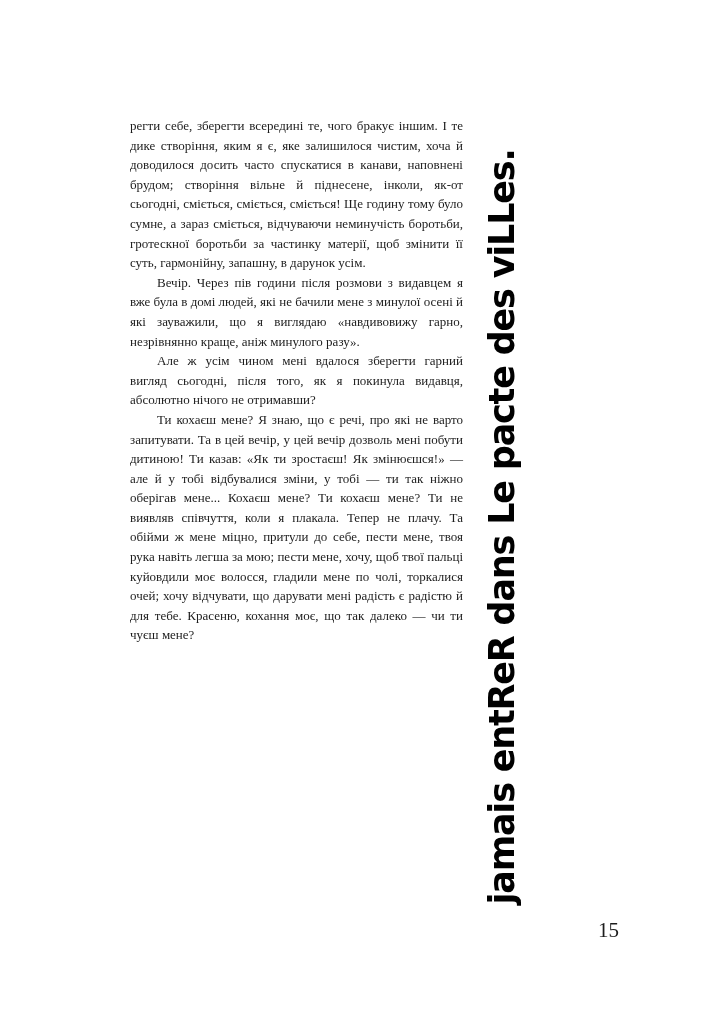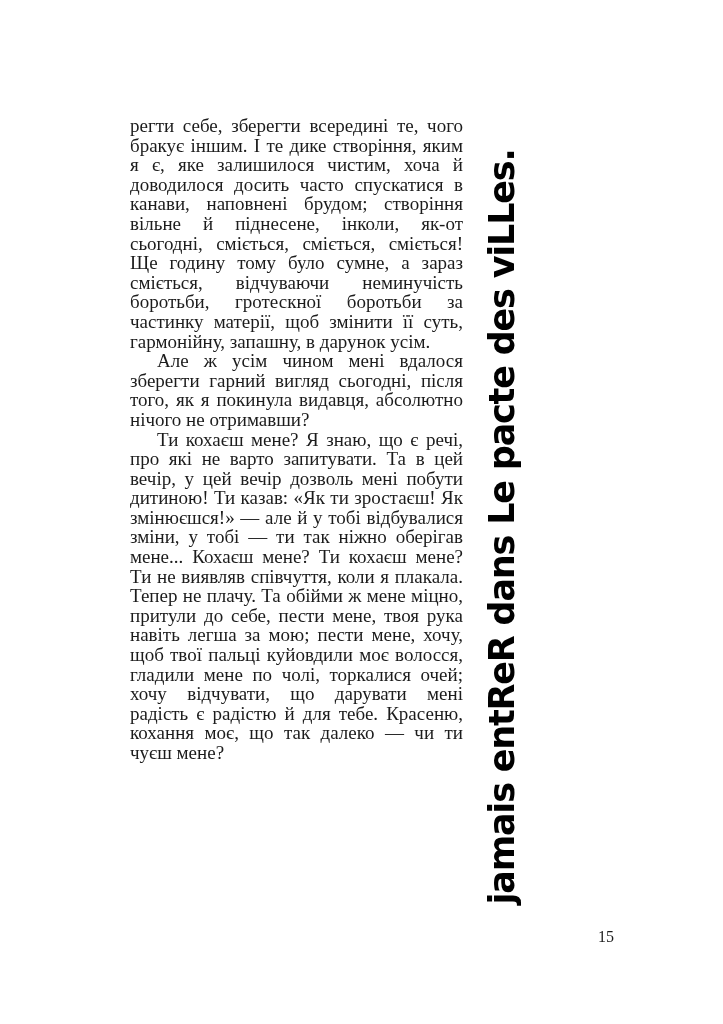--- a/index.html
+++ b/index.html
@@ -16,21 +16,21 @@
     width: 723px;
     height: 1024px;
     background: #ffffff;
   }
   .text-block {
     position: absolute;
     left: 130px;
     top: 116px;
     width: 333px;
     color: #1c1c1c;
-    font-size: 19px;
+    font-size: 13px;
     line-height: 19.6px;
     text-align: justify;
   }
   .para {
     text-indent: 27px;
   }
   .para.no-indent {
     text-indent: 0;
   }
   .vertical-title {
@@ -45,32 +45,32 @@
     font-size: 35px;
     letter-spacing: -1.2px;
     color: #000000;
   }
   .page-number {
     position: absolute;
     left: 598px;
     top: 918px;
     width: 30px;
     text-align: left;
-    font-size: 16px;
+    font-size: 21px;
     color: #1c1c1c;
-    margin-top: 10px;
   }
 </style>
 </head>
 <body>
 
 <div class="book-page">
 
   <main class="text-block">
     <p class="para no-indent">регти себе, зберегти всередині те, чого бракує іншим. І те дике створіння, яким я є, яке залишилося чистим, хоча й доводилося досить часто спускатися в канави, наповнені брудом; створіння вільне й піднесене, інколи, як-от сьогодні, сміється, сміється, сміється! Ще годину тому було сумне, а зараз сміється, відчуваючи неминучість боротьби, гротескної боротьби за частинку матерії, щоб змінити її суть, гармонійну, запашну, в дарунок усім.</p>
+    <p class="para">Вечір. Через пів години після розмови з видавцем я вже була в домі людей, які не бачили мене з минулої осені й які зауважили, що я виглядаю «навдивовижу гарно, незрівнянно краще, аніж минулого разу».</p>
     <p class="para">Але ж усім чином мені вдалося зберегти гарний вигляд сьогодні, після того, як я покинула видавця, абсолютно нічого не отримавши?</p>
     <p class="para">Ти кохаєш мене? Я знаю, що є речі, про які не варто запитувати. Та в цей вечір, у цей вечір дозволь мені побути дитиною! Ти казав: «Як ти зростаєш! Як змінюєшся!» — але й у тобі відбувалися зміни, у тобі — ти так ніжно оберігав мене... Кохаєш мене? Ти кохаєш мене? Ти не виявляв співчуття, коли я плакала. Тепер не плачу. Та обійми ж мене міцно, притули до себе, пести мене, твоя рука навіть легша за мою; пести мене, хочу, щоб твої пальці куйовдили моє волосся, гладили мене по чолі, торкалися очей; хочу відчувати, що дарувати мені радість є радістю й для тебе. Красеню, кохання моє, що так далеко — чи ти чуєш мене?</p>
   </main>
 
   <div class="vertical-title">jamais entReR dans Le pacte des viLLes.</div>
 
   <div class="page-number">15</div>
 
 </div>
 

